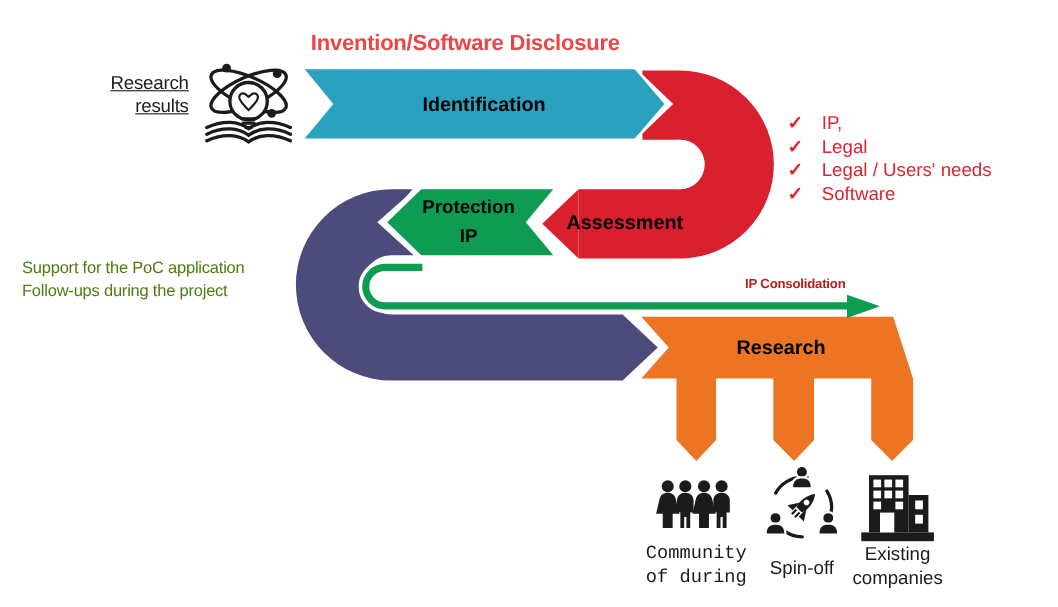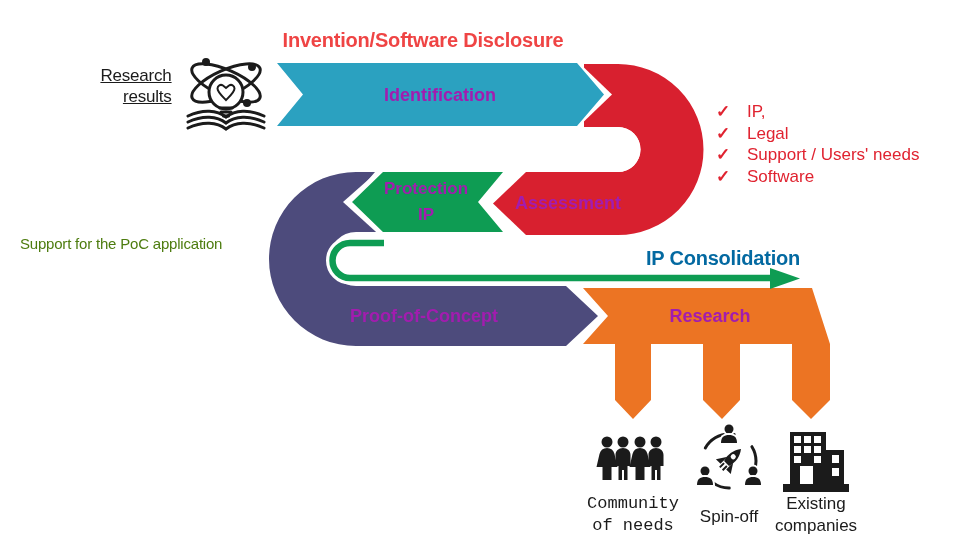--- a/index.html
+++ b/index.html
@@ -1,23 +1,23 @@
 <!DOCTYPE html>
 <html><head>
 <meta charset="utf-8">
 <style>
   html,body{margin:0;padding:0;background:#fff;}
   #stage{position:relative;width:962px;height:552px;background:#fff;overflow:hidden;
          font-family:"Liberation Sans",sans-serif;}
   #flow-svg{position:absolute;left:0;top:0;}
   .label{position:absolute;letter-spacing:-0.2px;white-space:nowrap;}
   .ctr{transform:translate(-50%,-50%);text-align:center;}
-  .band-label{color:#a21caf;font-weight:700;font-size:18px;letter-spacing:0;}
+  .band-label{color:#000000;font-weight:700;font-size:18px;letter-spacing:0;}
   .teal-t{color:#ef4444;font-weight:700;font-size:20px;}
-  .green-t{color:#0369a1;font-weight:700;font-size:20px;}
+  .green-t{color:#b91c1c;font-weight:700;font-size:12px;}
   .purple-t{color:#4d7c0f;font-weight:500;font-size:15px;line-height:21px;text-align:left;}
   .orange-t{color:#EE7623;font-weight:500;font-size:17px;line-height:21.5px;}
   .black-t{color:#1b1b1b;font-weight:500;font-size:17px;line-height:21px;}
   .check-list{position:absolute;left:716px;top:101px;color:#E02330;font-weight:500;
               font-size:17px;line-height:21.5px;}
   .check-row{display:flex;}
   .check-row .ck{width:18px;margin-right:13px;font-weight:700;}
   .dest-label{position:absolute;color:#1b1b1b;font-weight:500;font-size:17px;
               line-height:22px;text-align:center;transform:translateX(-50%);}
 </style>
@@ -141,49 +141,49 @@
     <div class="check-row">
       <span class="ck">✓</span>
       <span>IP,</span>
     </div>
     <div class="check-row">
       <span class="ck">✓</span>
       <span>Legal</span>
     </div>
     <div class="check-row">
       <span class="ck">✓</span>
-      <span>Support / Users' needs</span>
+      <span>Legal / Users' needs</span>
     </div>
     <div class="check-row">
       <span class="ck">✓</span>
       <span>Software</span>
     </div>
   </div>
 
   <div class="label band-label ctr" style="left:426px;top:202px;font-size:17px;line-height:26px;text-align:center;">
     <div>Protection</div>
     <div>IP</div>
   </div>
 
   <div class="label band-label ctr" style="left:568px;top:203px;">Assessment</div>
 
   <div class="label purple-t" style="left:20px;top:233px;width:233px;">
     <div>Support for the PoC application</div>
+    <div>Follow-ups during the project</div>
   </div>
 
   <div class="label green-t ctr" style="left:723px;top:258px;">IP Consolidation</div>
 
-  <div class="label band-label ctr" style="left:424px;top:316px;">Proof-of-Concept</div>
 
   <div class="label band-label ctr" style="left:710px;top:316px;">Research</div>
 
 
   <div class="dest-label" style="left:633px;top:493px;font-family:Liberation Mono, monospace;">
     <div>Community</div>
-    <div>of needs</div>
+    <div>of during</div>
   </div>
 
   <div class="dest-label" style="left:729px;top:506px;">
     <div>Spin-off</div>
   </div>
 
   <div class="dest-label" style="left:816px;top:493px;">
     <div>Existing</div>
     <div>companies</div>
   </div>

